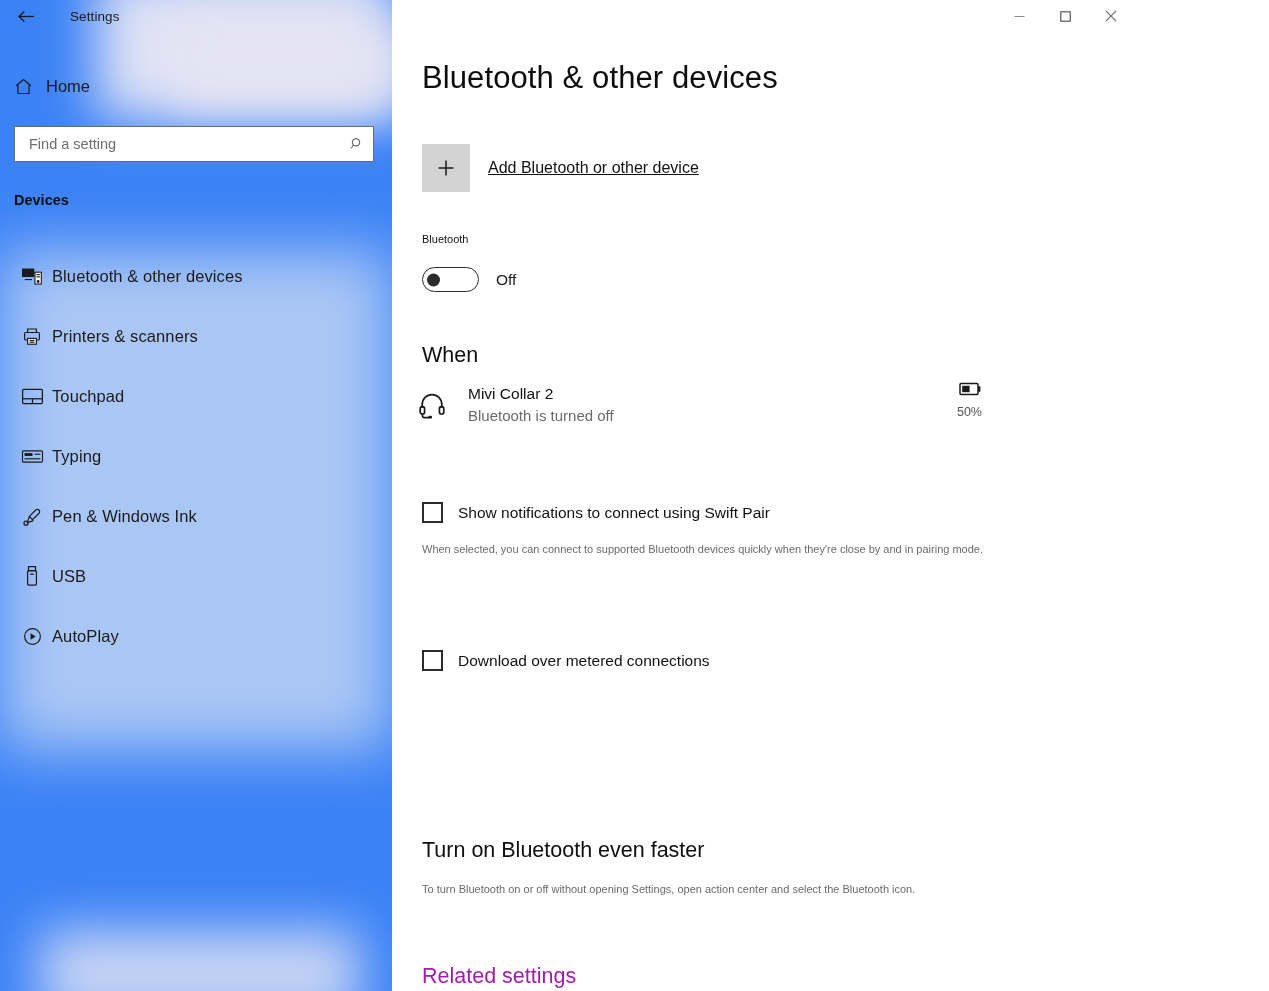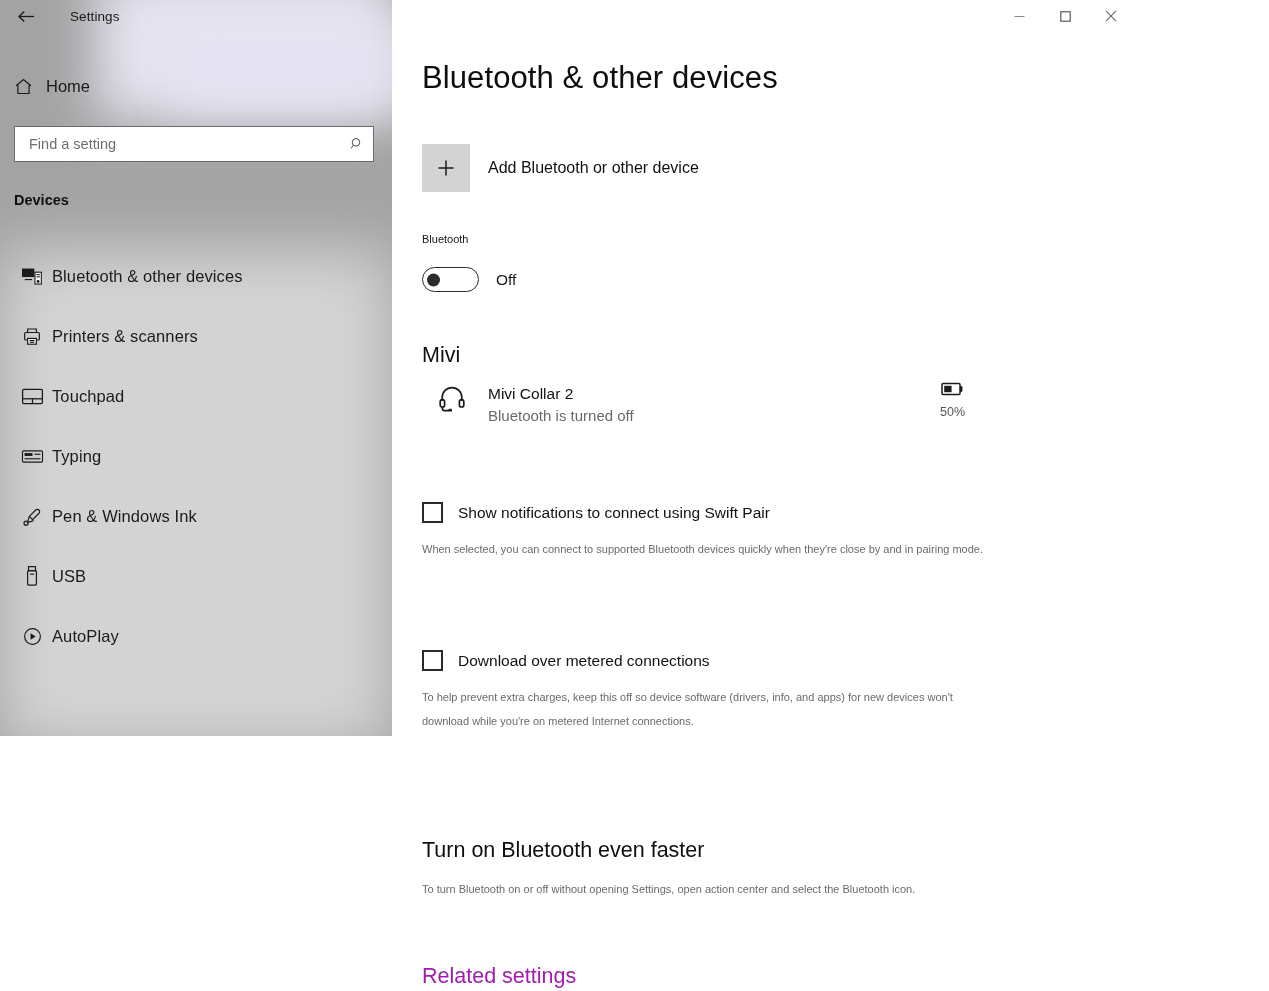--- a/index.html
+++ b/index.html
@@ -35,22 +35,22 @@
   }
   .wincontrols { position: absolute; right: 0; top: 0; display: flex; height: 32px; }
   .wc {
     width: 46px; height: 32px; display: flex; align-items: center; justify-content: center;
     cursor: pointer;
   }
   .wc svg { display: block; }
 
   
   .sidebar {
-    position: absolute; left: 0; top: 0; width: 392px; height: 736px;
-    background: #a3a3a3;
+    position: absolute; left: 0; top: 0; width: 392px; height: 991px;
+    background: #3b82f6;
     overflow: hidden;
   }
   
   .tint-a {
     position: absolute; left: 96px; top: -30px; width: 300px; height: 150px;
     background: #e9e8f5; filter: blur(26px); opacity: .95; pointer-events: none;
   }
   .tint-b {
     position: absolute; left: 170px; top: 20px; width: 240px; height: 90px;
     background: #e6e4f3; filter: blur(22px); opacity: .9; pointer-events: none;
@@ -110,21 +110,21 @@
   }
 
   .add-row {
     position: absolute; left: 30px; top: 144px; display: flex; align-items: center;
     cursor: pointer;
   }
   .plus-box {
     width: 48px; height: 48px; background: #d3d3d3;
     display: flex; align-items: center; justify-content: center;
   }
-  .add-lbl { font-size: 16px; color: #111111; margin-left: 18px; }
+  .add-lbl { font-size: 16px; color: #111111; margin-left: 18px; text-decoration: underline; }
 
   .bt-label {
     position: absolute; left: 30px; top: 233px; font-size: 11px; color: #141414;
   }
   .toggle-row {
     position: absolute; left: 30px; top: 267px; display: flex; align-items: center;
   }
   .toggle {
     width: 57px; height: 25px; border: 1.6px solid #2b2b2b; border-radius: 13px;
     background: #ffffff; position: relative; cursor: pointer;
@@ -134,31 +134,31 @@
     width: 13px; height: 13px; border-radius: 50%; background: #2b2b2b;
   }
   .toggle-state { margin-left: 17px; font-size: 15.5px; color: #1a1a1a; }
 
   .section-h {
     position: absolute; left: 30px; font-size: 21.5px; color: #0f0f0f; font-weight: normal;
   }
   .audio-h { top: 343px; }
 
   .device-row {
-    position: absolute; left: 36px; top: 383px; width: 600px; display: flex; align-items: flex-start;
+    position: absolute; left: 16px; top: 383px; width: 600px; display: flex; align-items: center;
     cursor: pointer;
   }
   .dev-ico { width: 48px; min-width: 48px; display: flex; align-items: center; justify-content: center; }
   .dev-text { margin-left: 12px; }
   .dev-name { font-size: 15.5px; color: #111111; line-height: 21px; }
   .dev-sub { font-size: 15px; color: #6a6a6a; line-height: 23px; }
 
   .battery {
     position: absolute; left: 530px; top: 382px; width: 60px;
-    display: flex; flex-direction: column; align-items: center;
+    display: flex; flex-direction: column; align-items: flex-end;
   }
   .battery .pct { font-size: 12.5px; color: #555555; margin-top: 5px; margin-left: 1px; }
 
   .check-row { position: absolute; left: 30px; display: flex; align-items: center; cursor: pointer; }
   .chk {
     width: 21px; height: 21px; border: 2px solid #2b2b2b; background: #ffffff;
     min-width: 21px;
   }
   .chk-lbl { font-size: 15.5px; color: #121212; margin-left: 15px; }
   .desc {
@@ -315,21 +315,21 @@
 
     <div class="bt-label">Bluetooth</div>
 
     <div class="toggle-row">
       <span class="toggle">
         <span class="knob"></span>
       </span>
       <span class="toggle-state">Off</span>
     </div>
 
-    <div class="section-h audio-h">Mivi</div>
+    <div class="section-h audio-h">When</div>
 
     <div class="device-row">
       <span class="dev-ico">
         <svg width="30" height="30" viewBox="0 0 30 30" fill="none" stroke="#1b1b1b" stroke-width="1.7">
           <path d="M5.2 18 V14.4 a9.8 9.8 0 0 1 19.6 0 V18"></path>
           <rect x="3.2" y="16.6" width="4.4" height="7.4" rx="2.1"></rect>
           <rect x="22.4" y="16.6" width="4.4" height="7.4" rx="2.1"></rect>
           <path d="M5.4 24 V25.4 a2.2 2.2 0 0 0 2.2 2.2 H12"></path>
           <rect x="11.4" y="25.8" width="3.6" height="2.8" rx="1.2" fill="#1b1b1b" stroke="none"></rect>
         </svg>
@@ -354,21 +354,20 @@
     <div class="check-row swift-row">
       <span class="chk"></span>
       <span class="chk-lbl">Show notifications to connect using Swift Pair</span>
     </div>
     <div class="desc swift-desc">When selected, you can connect to supported Bluetooth devices quickly when they're close by and in pairing mode.</div>
 
     <div class="check-row metered-row">
       <span class="chk"></span>
       <span class="chk-lbl">Download over metered connections</span>
     </div>
-    <div class="desc metered-desc">To help prevent extra charges, keep this off so device software (drivers, info, and apps) for new devices won't download while you're on metered Internet connections.</div>
 
     <div class="section-h faster-h">Turn on Bluetooth even faster</div>
     <div class="desc faster-desc">To turn Bluetooth on or off without opening Settings, open action center and select the Bluetooth icon.</div>
 
     <div class="related-h">Related settings</div>
   </div>
 
   <div class="titlebar">
     <div class="back-btn">
       <span>

